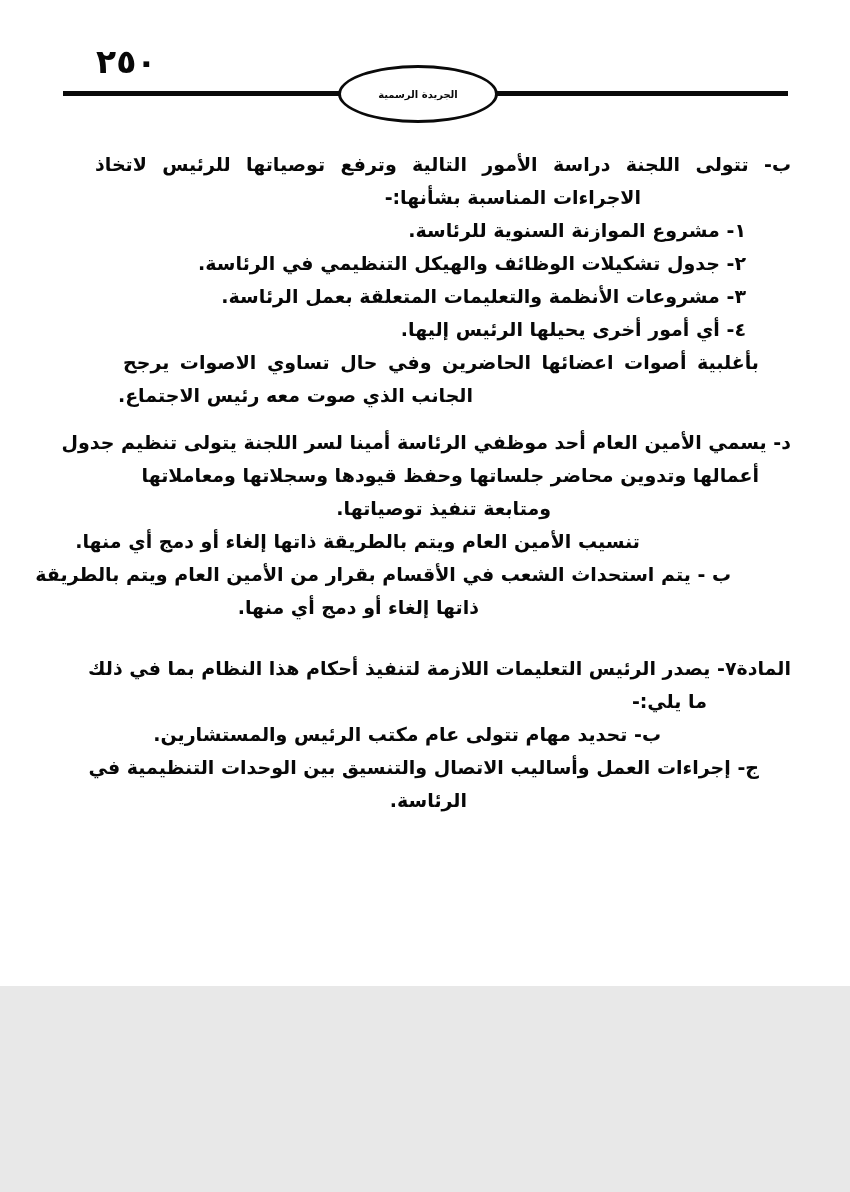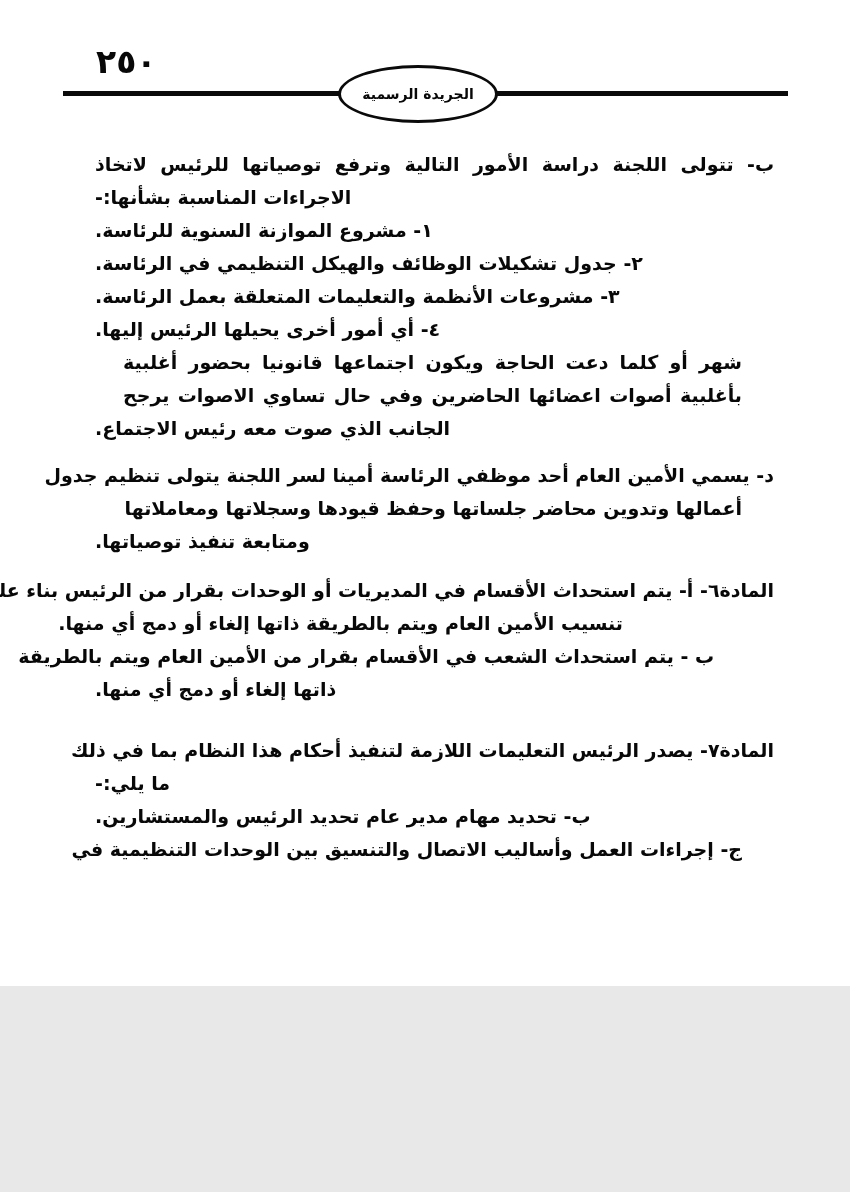--- a/index.html
+++ b/index.html
@@ -31,36 +31,36 @@
     position:absolute;
     top:65px;left:338px;
     width:160px;height:58px;
     background:#ffffff;
     border:3.5px solid #0a0a0a;
     border-radius:50%;
     display:flex;align-items:center;justify-content:center;
     box-sizing:border-box;
   }
   .gazette-ellipse span{
-    font-size:14px;font-weight:bold;
+    font-size:10px;font-weight:bold;
     white-space:nowrap;
   }
   
   .content{
     position:absolute;
     top:148px;
-    right:76px;left:95px;
+    right:59px;left:95px;
     direction:rtl;
   }
   .line{
     line-height:33px;
     font-size:19px;
     font-weight:bold;
     white-space:nowrap;
-    text-align:left;
+    text-align:right;
   }
   .j{ 
     text-align:justify;
     text-align-last:justify;
     text-justify:inter-word;
     white-space:nowrap;
   }
   
   .cont{margin-right:32px;margin-left:28px;}
   .cont-d{margin-right:32px;margin-left:55px;}
@@ -94,32 +94,31 @@
 
   <div class="content">
 
     <div class="line j">ب- تتولى اللجنة دراسة الأمور التالية وترفع توصياتها للرئيس لاتخاذ</div>
     <div class="line ind-150">الاجراءات المناسبة بشأنها:-</div>
     <div class="line ind-45">١- مشروع الموازنة السنوية للرئاسة.</div>
     <div class="line ind-45">٢- جدول تشكيلات الوظائف والهيكل التنظيمي في الرئاسة.</div>
     <div class="line ind-45">٣- مشروعات الأنظمة والتعليمات المتعلقة بعمل الرئاسة.</div>
     <div class="line ind-45">٤- أي أمور أخرى يحيلها الرئيس إليها.</div>
 
-    <div class="line j cont">شهر أو كلما دعت الحاجة ويكون اجتماعها قانونيا بحضور أغلبية</div>
     <div class="line j cont">بأغلبية أصوات اعضائها الحاضرين وفي حال تساوي الاصوات يرجح</div>
     <div class="line ind-318">الجانب الذي صوت معه رئيس الاجتماع.</div>
 
     <div class="line j gap-sm">د- يسمي الأمين العام أحد موظفي الرئاسة أمينا لسر اللجنة يتولى تنظيم جدول</div>
     <div class="line j cont-d">أعمالها وتدوين محاضر جلساتها وحفظ قيودها وسجلاتها ومعاملاتها</div>
     <div class="line ind-240">ومتابعة تنفيذ توصياتها.</div>
 
-    <div class="line j gap-md">المادة٦- أ- يتم استحداث الأقسام في المديريات أو الوحدات بقرار من الرئيس بناء على</div>
     <div class="line ind-151">تنسيب الأمين العام ويتم بالطريقة ذاتها إلغاء أو دمج أي منها.</div>
     <div class="line j cont-b6">ب - يتم استحداث الشعب في الأقسام بقرار من الأمين العام ويتم بالطريقة</div>
     <div class="line ind-312">ذاتها إلغاء أو دمج أي منها.</div>
 
     <div class="line j gap-lg">المادة٧- يصدر الرئيس التعليمات اللازمة لتنفيذ أحكام هذا النظام بما في ذلك</div>
     <div class="line ind-84">ما يلي:-</div>
-    <div class="line ind-130">ب- تحديد مهام مدير عام تحديد الرئيس والمستشارين.</div>
+    <div class="line ind-130">ب- تحديد مهام تتولى عام مكتب الرئيس والمستشارين.</div>
     <div class="line j cont">ج- إجراءات العمل وأساليب الاتصال والتنسيق بين الوحدات التنظيمية في</div>
+    <div class="line ind-324">الرئاسة.</div>
 
   </div>
 </div>
 
 </body></html>

